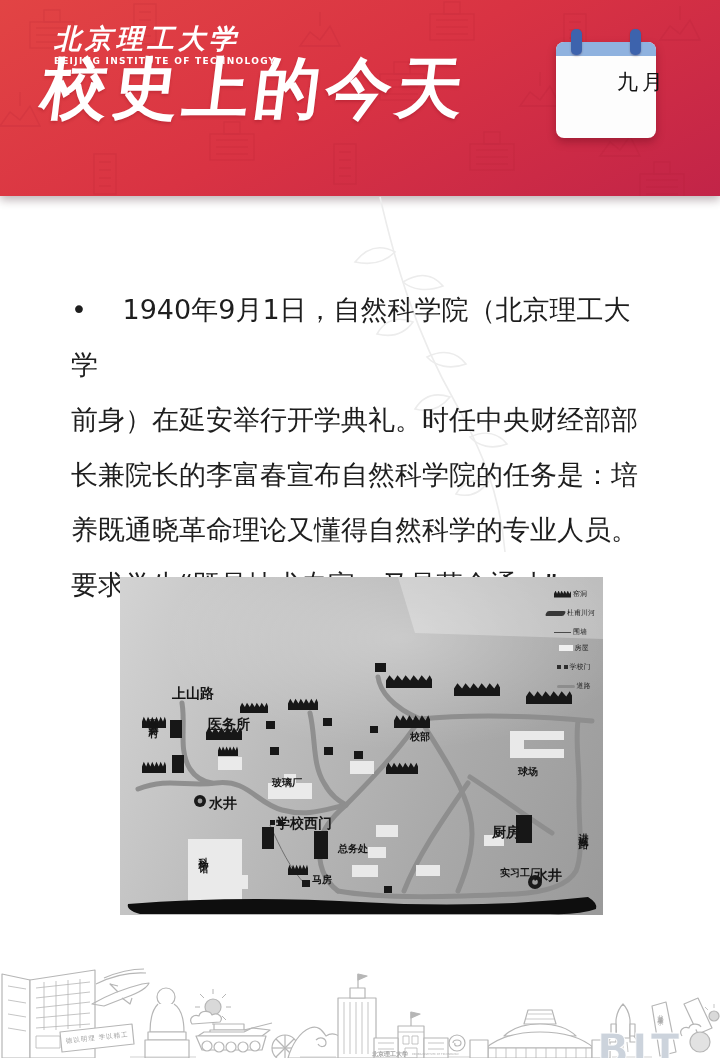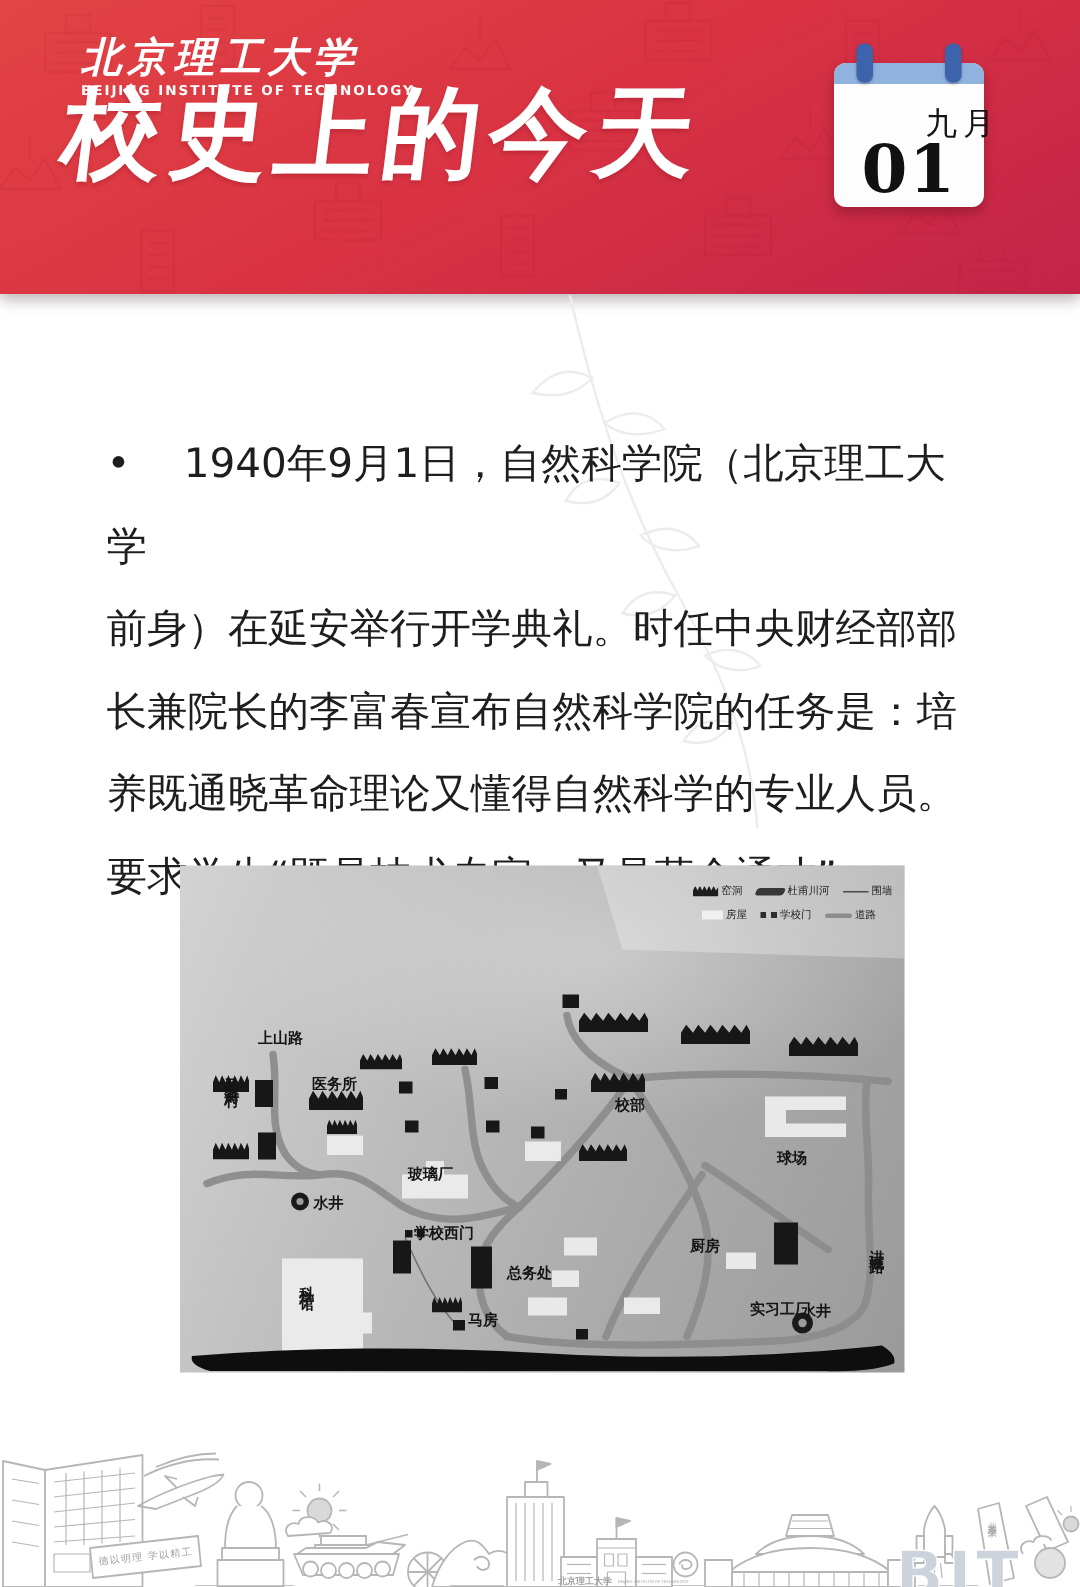--- a/index.html
+++ b/index.html
@@ -61,38 +61,38 @@
   }
   .photo .glare{position:absolute;inset:0;
     background:radial-gradient(ellipse 340px 160px at 58% 18%, rgba(255,255,255,.30), rgba(255,255,255,0) 70%);
     pointer-events:none;}
   .photo-title{
     position:absolute;left:18px;top:20px;z-index:4;
     font-family:"DejaVu Serif","Liberation Serif",serif;
     font-size:27px;font-weight:bold;letter-spacing:3px;color:#141414;
   }
   .legend{position:absolute;right:8px;top:12px;z-index:4;font-size:7px;color:#222;}
-  .lg-row{display:flex;align-items:center;gap:9px;margin-bottom:6px;}
+  .lg-row{display:flex;align-items:center;gap:9px;margin-bottom:6px;flex-direction:column;}
   .lg-row.r2{margin-left:6px;}
   .lg-item{display:flex;align-items:center;gap:2px;}
   .lg-cave{display:inline-block;width:17px;height:7px;background:#1d1d1d;
     clip-path:polygon(0 100%,0 45%,9% 0,18% 45%,27% 0,36% 45%,45% 0,54% 45%,63% 0,72% 45%,81% 0,90% 45%,100% 10%,100% 100%);}
   .lg-river{display:inline-block;width:19px;height:5px;background:#383838;border-radius:2px;transform:skewX(-24deg);}
   .lg-wall{display:inline-block;width:17px;height:1px;background:#4a4a4a;}
   .lg-house{display:inline-block;width:14px;height:6px;background:#f0f0f0;}
   .lg-gate{display:inline-block;width:11px;height:4px;
     background:linear-gradient(90deg,#2e2e2e 0 35%,rgba(0,0,0,0) 35% 62%,#2e2e2e 62% 100%);}
   .lg-road{display:inline-block;width:18px;height:3px;background:#8d8d8d;border-radius:2px;}
   .map-svg{position:absolute;inset:0;z-index:2;}
   .map-label{
     position:absolute;z-index:3;
     font-family:"DejaVu Serif","Liberation Serif",serif;
     font-size:10px;font-weight:bold;color:#151515;white-space:nowrap;
   }
-  .map-label.sm{font-size:10px;font-family:Liberation Mono, monospace;}
+  .map-label.sm{font-size:14px;font-family:Liberation Mono, monospace;}
   .map-label.v{writing-mode:vertical-rl;letter-spacing:3px;}
   
   .footer{position:absolute;left:0;bottom:0;width:720px;height:118px;z-index:1;}
 </style>
 </head>
 <body>
 
 <div class="header">
   <svg class="hdr-pattern" viewBox="0 0 720 196">
     <defs>
@@ -139,21 +139,20 @@
     <div class="logo-en">BEIJING INSTITUTE OF TECHNOLOGY</div>
   </div>
 
   <div class="main-title">校史上的今天</div>
 
   <div class="calendar">
     <div class="cal-band"></div>
     <div class="cal-pin p1"></div>
     <div class="cal-pin p2"></div>
     <div class="cal-month">九月</div>
-    <div class="cal-day">01</div>
   </div>
 </div>
 
 <svg class="watermark" width="250" height="400" viewBox="0 0 250 400">
   <g stroke="#ececec" stroke-width="1.6" fill="none">
     <path d="M95,5 C110,70 130,140 170,210 C195,255 215,300 220,360"></path>
     <path d="M110,60 C95,52 82,55 70,70 C88,74 100,70 110,60 Z"></path>
     <path d="M118,90 C134,80 148,82 158,94 C142,100 127,98 118,90 Z"></path>
     <path d="M128,130 C112,124 100,128 92,142 C108,146 120,141 128,130 Z"></path>
     <path d="M142,165 C158,157 172,160 181,172 C165,178 150,174 142,165 Z"></path>
@@ -287,21 +286,21 @@
   <div class="map-label v" style="left:26px;top:134px;">马家湾村</div>
   <div class="map-label sm" style="left:88px;top:139px;">医务所</div>
   <div class="map-label" style="left:152px;top:199px;">玻璃厂</div>
   <div class="map-label sm" style="left:89px;top:218px;">水井</div>
   <div class="map-label v" style="left:76px;top:272px;">科学馆</div>
   <div class="map-label sm" style="left:156px;top:238px;">学校西门</div>
   <div class="map-label" style="left:218px;top:265px;">总务处</div>
   <div class="map-label" style="left:192px;top:296px;">马房</div>
   <div class="map-label" style="left:290px;top:153px;">校部</div>
   <div class="map-label" style="left:398px;top:188px;">球场</div>
-  <div class="map-label sm" style="left:340px;top:247px;">厨房</div>
+  <div class="map-label sm" style="left:372px;top:247px;">厨房</div>
   <div class="map-label" style="left:356px;top:289px;margin-left:24px;">实习工厂</div>
   <div class="map-label sm" style="left:414px;top:290px;">水井</div>
   <div class="map-label v" style="left:456px;top:248px;">进城路</div>
 </div>
 
 <div class="footer">
   <svg width="720" height="118" viewBox="0 0 720 118">
     <g stroke="#b6b6b6" stroke-width="1.2" fill="#ffffff" stroke-linejoin="round">
 
       <g>

